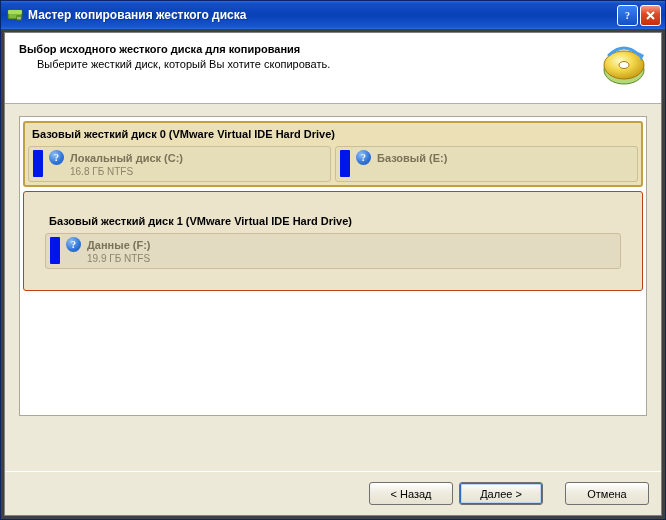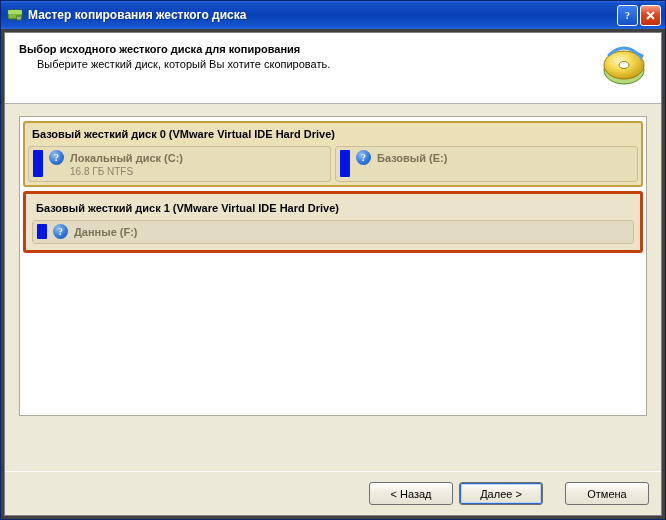--- a/index.html
+++ b/index.html
@@ -46,22 +46,22 @@
   .body {
     flex:1; padding:12px 14px 8px 14px; background:#ece9d8;
     display:flex; flex-direction:column;
   }
   .intro { margin:0 0 12px 0; line-height:1.35; }
   .disks-area {
     border:1px solid #aca899; background:#fff; padding:4px 3px;
     height:300px;
   }
   .disk-group {
-    border:3px solid #c2410c; border-radius:3px; background:#ebe4cb;
-    margin-bottom:4px; padding:4px;
+    border:1px solid #c2410c; border-radius:3px; background:#ebe4cb;
+    margin-bottom:4px; padding:19px;
   }
   .disk-group.selected { border:2px solid #c0a040; background:#ece0b6; padding:1px; }
   .disk-title {
     font-size:11px; font-weight:bold; padding:4px 6px 6px 6px; color:#000;
   }
   .part-row { display:flex; gap:4px; padding:0 2px 2px 2px; }
   .part {
     flex:1; min-width:0;
     background:#e3dbc1; border:1px solid #cabf9a; border-radius:3px;
     padding:3px 4px 4px 4px;
@@ -176,20 +176,21 @@
           <div class="disk-group">
             <div class="disk-title">Базовый жесткий диск 1 (VMware Virtual IDE Hard Drive)</div>
             <div class="part-row">
               <div class="part">
                 <div class="color-bar"></div>
                 <div class="part-body">
                   <div class="part-name-row">
                     <div class="info-badge">?</div>
                     <div class="part-name">Данные (F:)</div>
                   </div>
+                  <div class="part-meta">19.9 ГБ NTFS</div>
                 </div>
               </div>
             </div>
           </div>
         </div>
 
     </div>
 
     <div class="button-bar">
       <button class="wiz">&lt; Назад</button>

